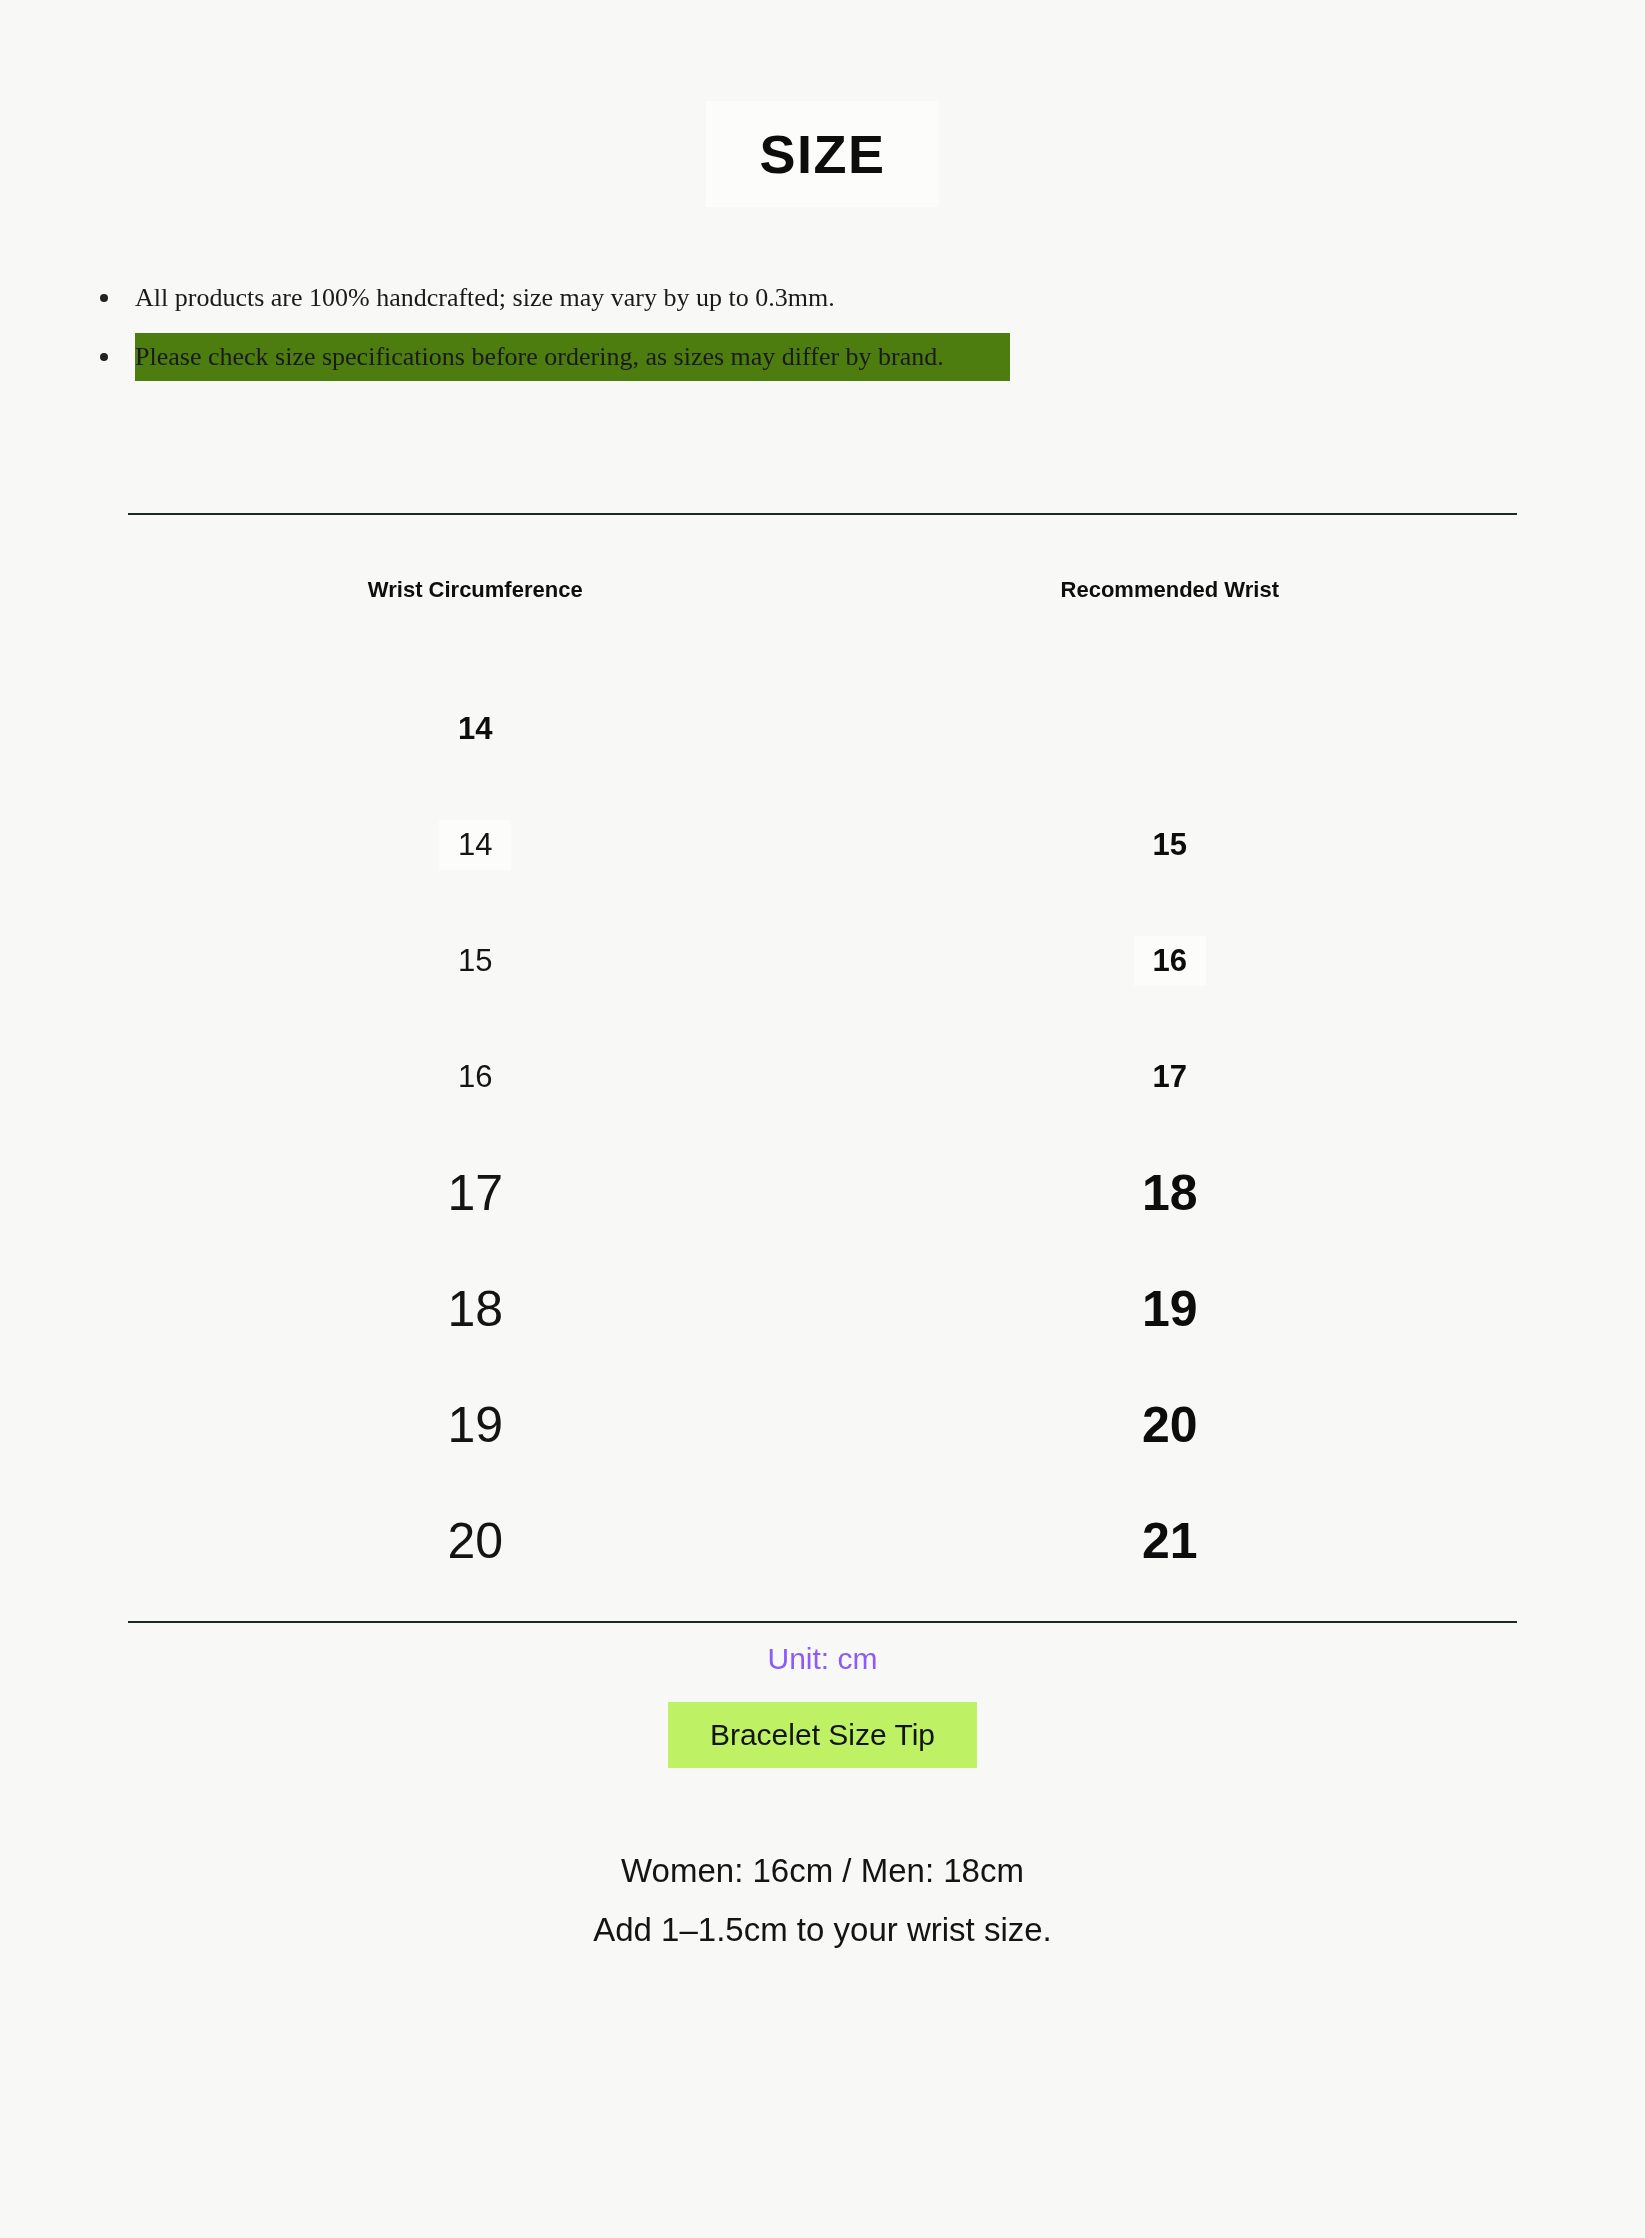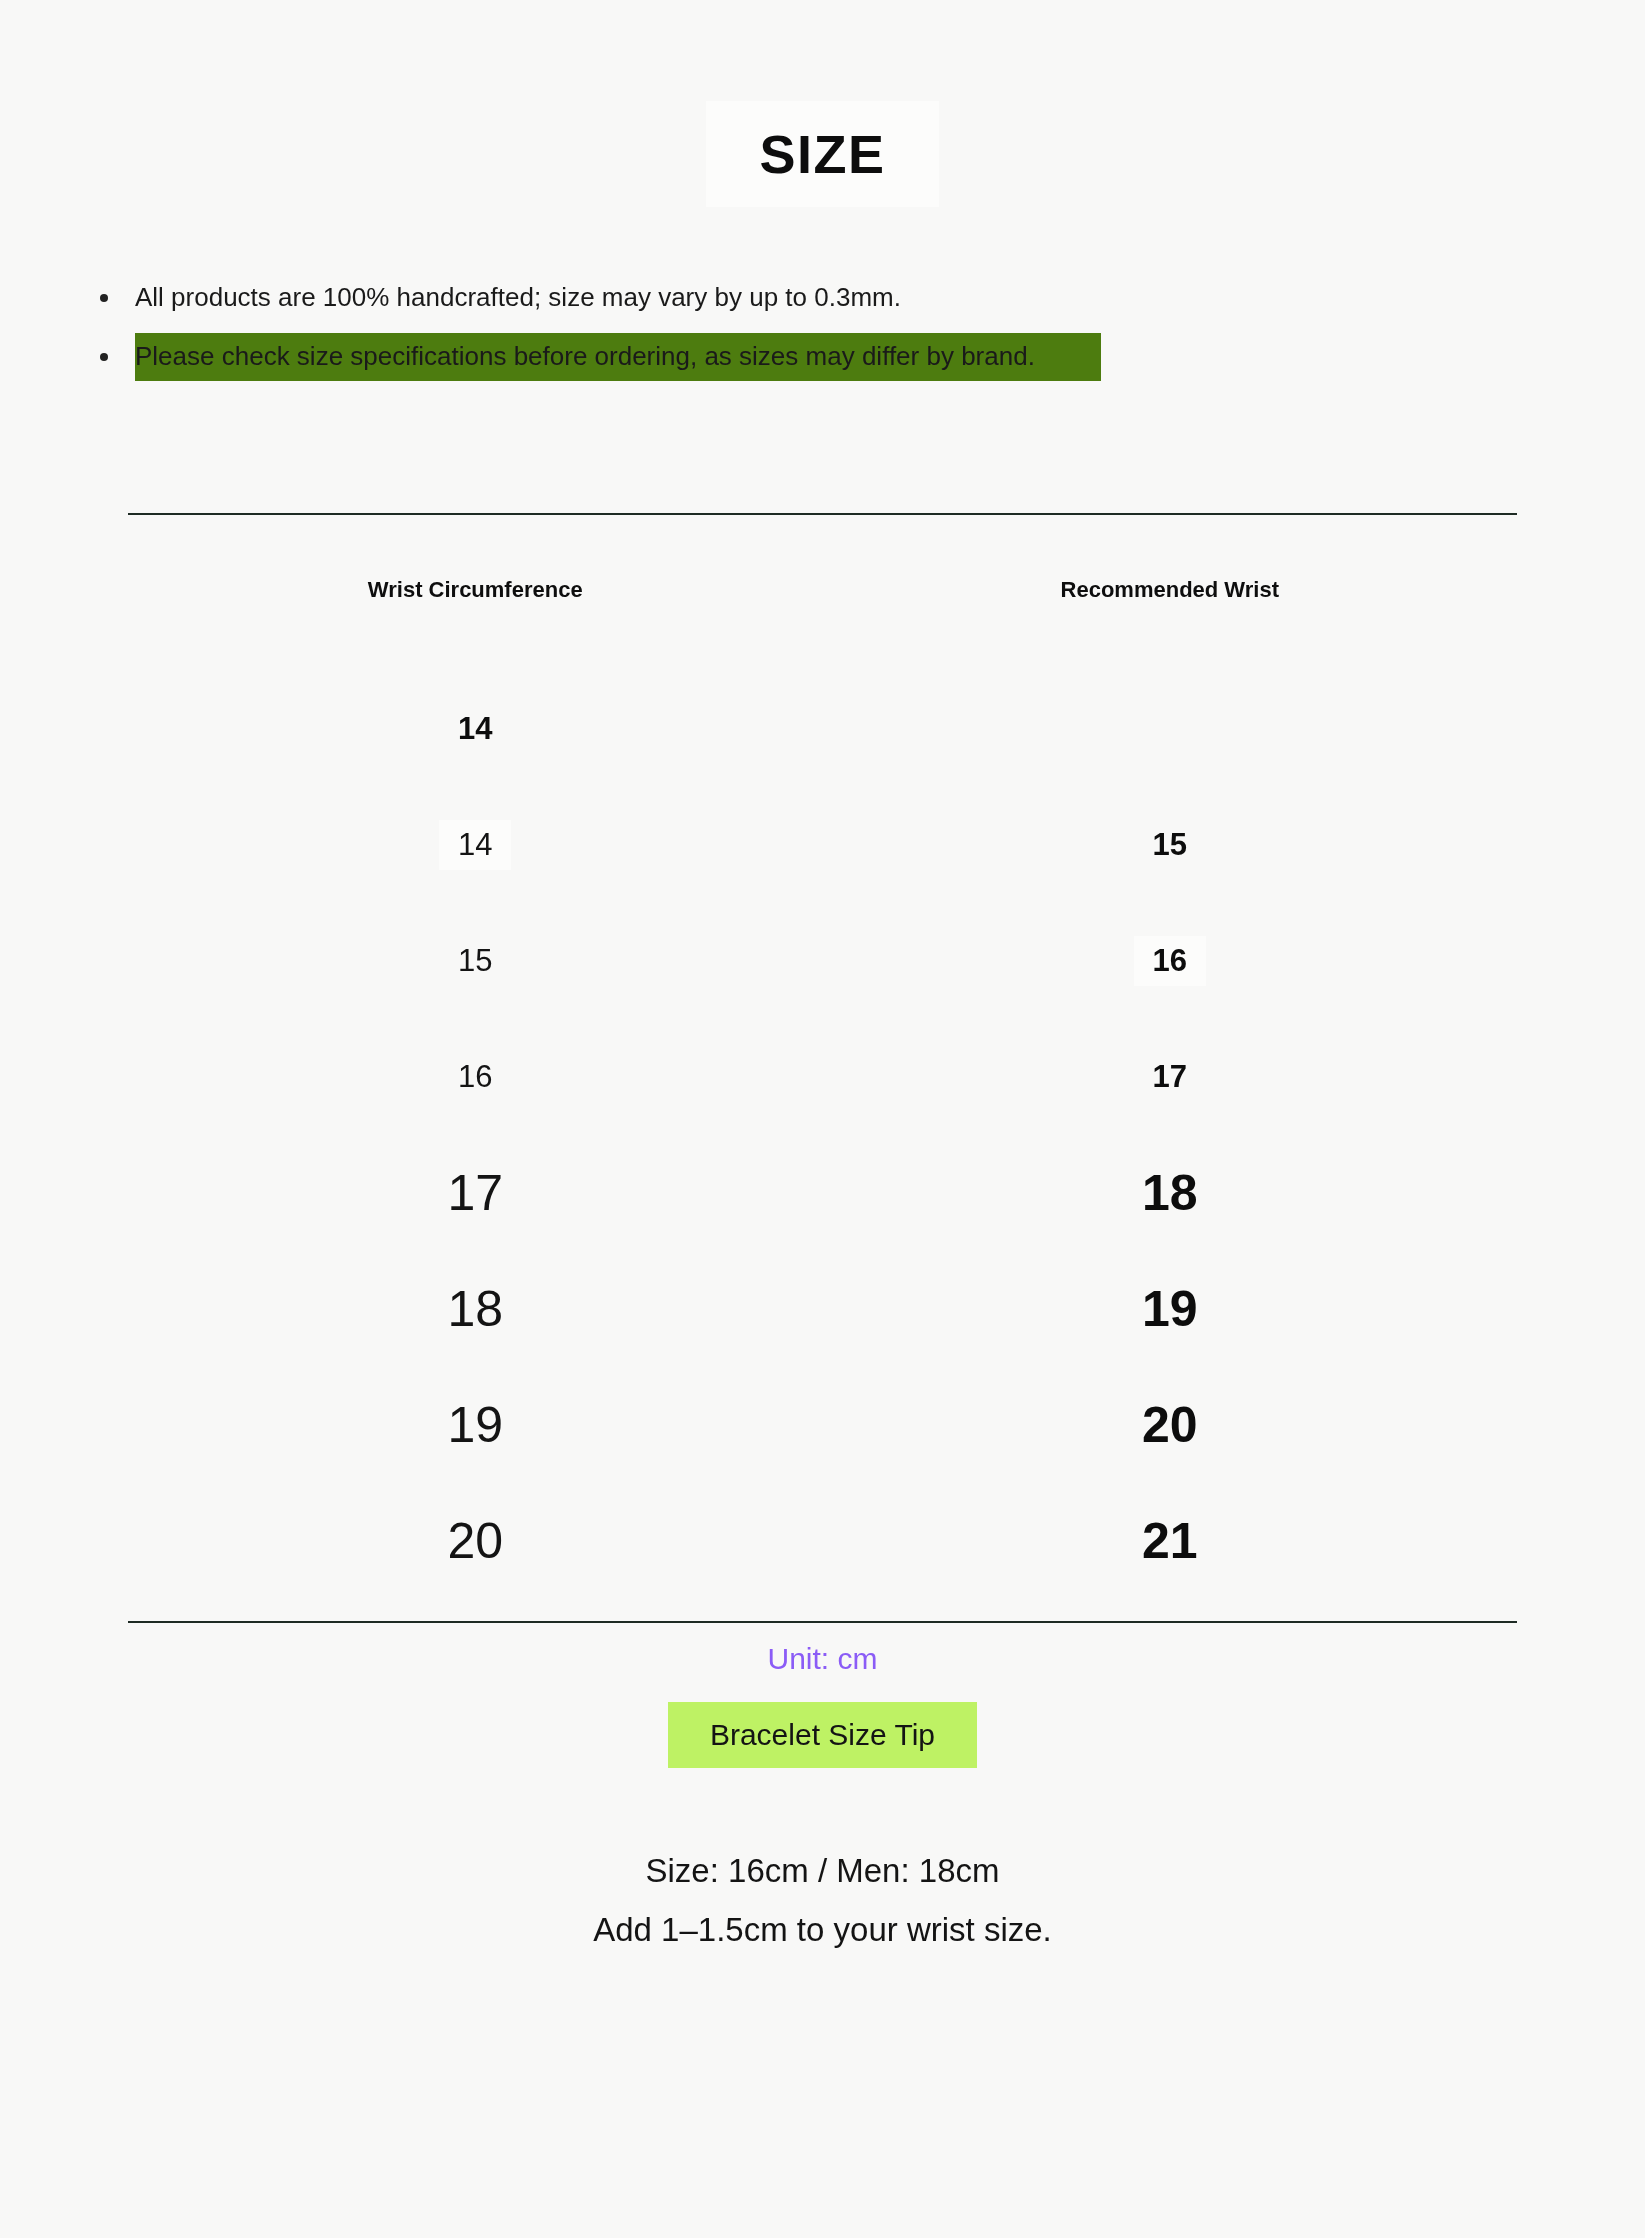--- a/index.html
+++ b/index.html
@@ -17,21 +17,21 @@
   .title-box{
     display:inline-block;
     background:#fcfcfb;
     font-size:54px;font-weight:800;letter-spacing:1.5px;
     color:#0d0d0d;
     padding:22px 53px;
   }
 
   
   .notes{margin:73px 0 0 100px;padding:0;list-style:none;font-size:26px;color:#1a1a1a;}
-  .note{display:flex;align-items:center;margin-bottom:17.5px;line-height:1.38;}
+  .note{display:flex;align-items:center;margin-bottom:17.5px;line-height:1.38;font-family:Liberation Serif, serif;}
   .dot{width:8px;height:8px;border-radius:50%;background:#222;margin-right:27px;flex:none;}
   .note-text{white-space:nowrap;}
   .note.hl .note-text{background:#4d7c0f;padding:5.8px 66px 5.8px 0;}
 
   
   .size-table{
     width:1389px;margin:132px auto 0;
     border-top:2.2px solid #1e2b24;
     border-bottom:2.2px solid #1e2b24;
     box-sizing:border-box;
@@ -114,19 +114,19 @@
     </div>
   </section>
 
   <div class="unit">Unit: cm</div>
 
   <div class="tip">
     <div>
       <span class="tip-title-box">Bracelet Size Tip</span>
     </div>
     <div class="tip-lines">
-      <div class="tip-line">Size: 16cm / Men: 18cm</div>
+      <div class="tip-line">Women: 16cm / Men: 18cm</div>
       <div class="tip-line">Add 1–1.5cm to your wrist size.</div>
     </div>
   </div>
 
 </div>
 
 
 </body></html>

